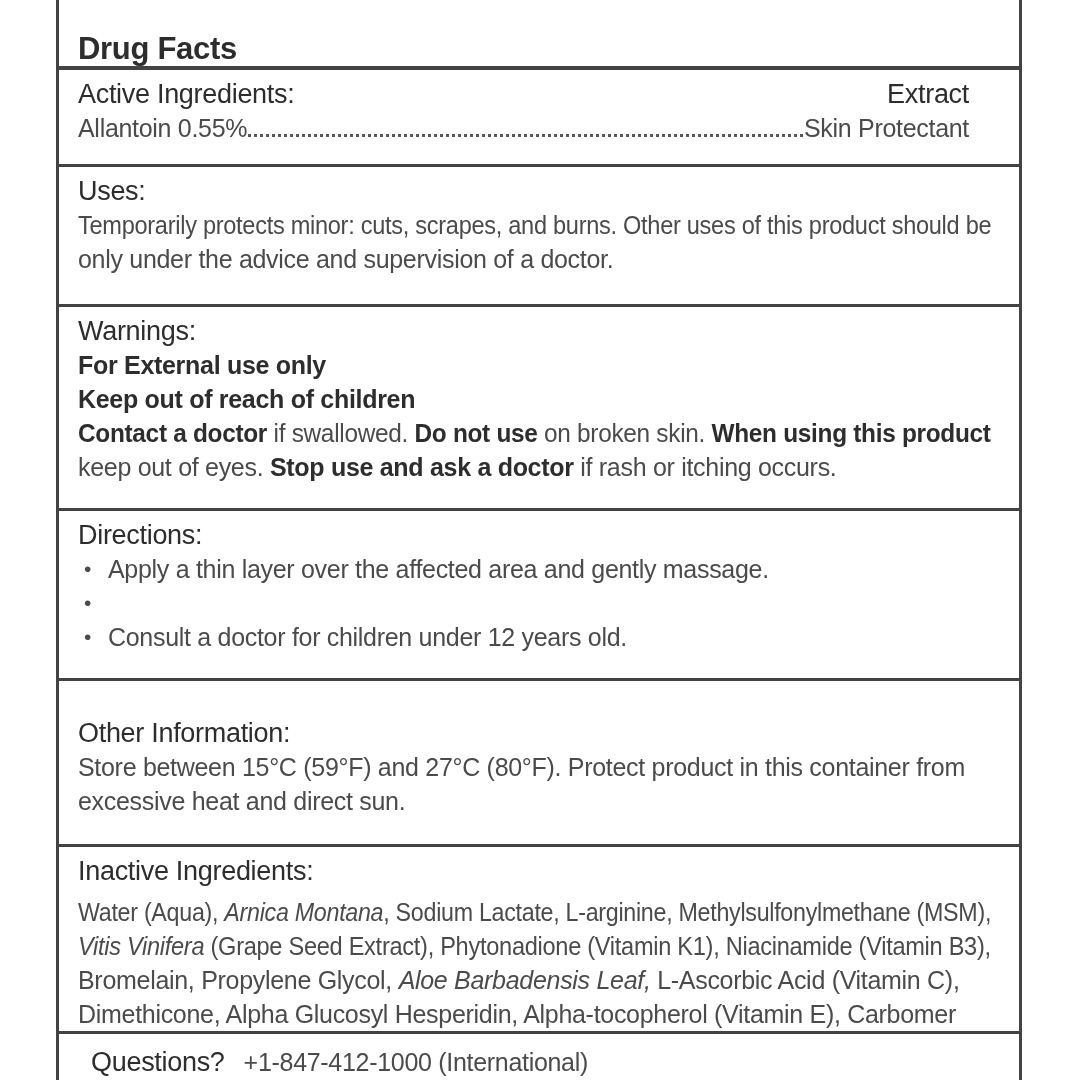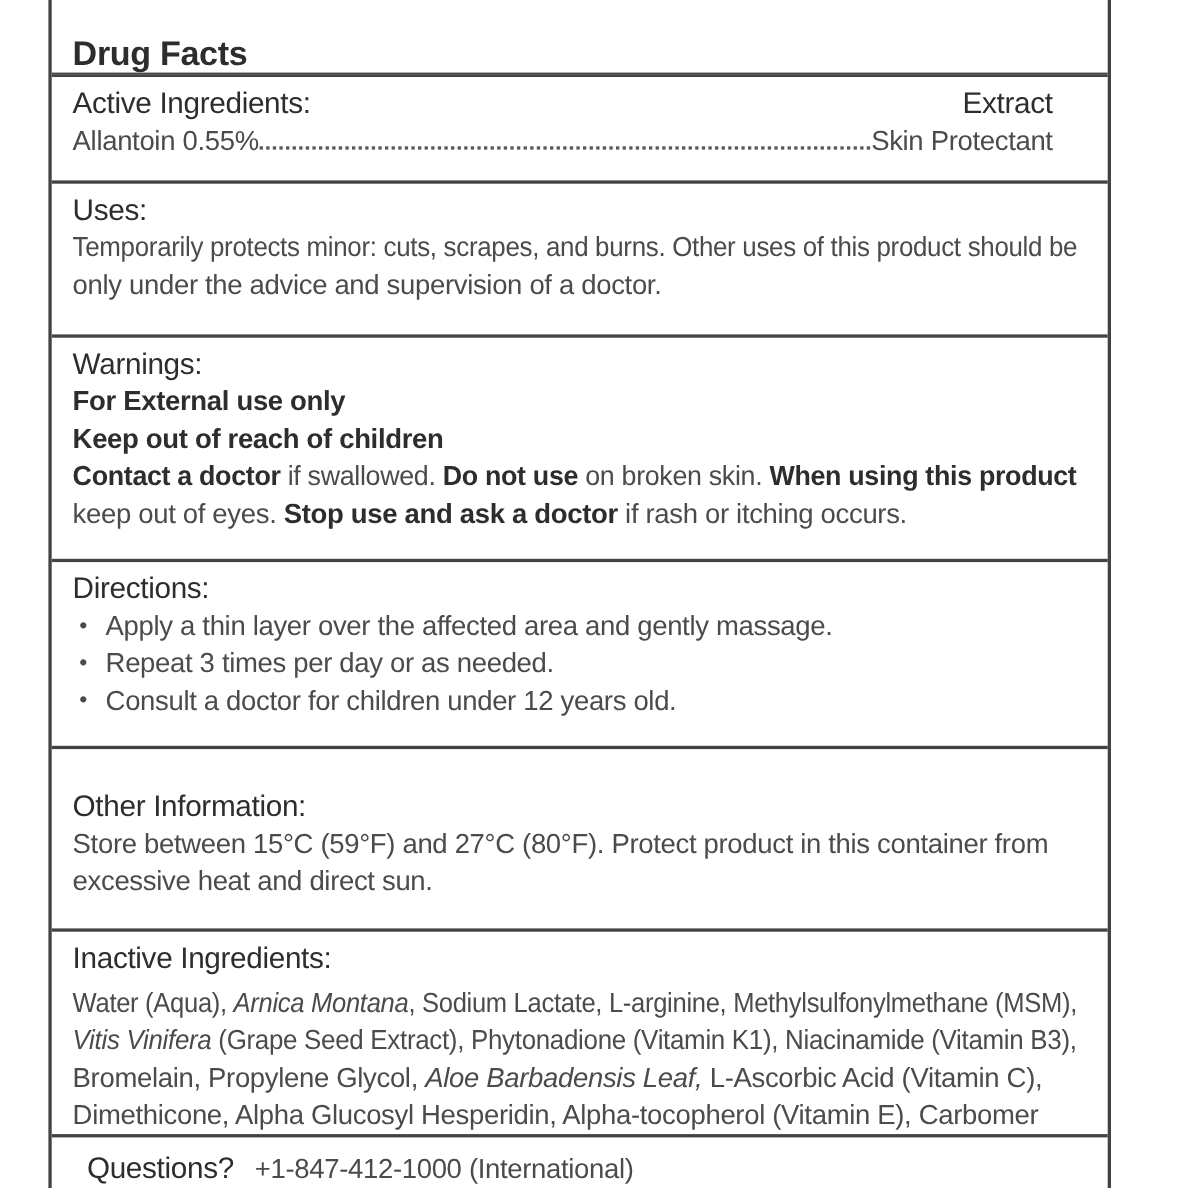--- a/index.html
+++ b/index.html
@@ -9,21 +9,21 @@
     --bg:#ffffff;
   }
   *{margin:0;padding:0;box-sizing:border-box;}
   html,body{width:1080px;height:1080px;overflow:hidden;background:var(--bg);}
   body{
     font-family:"Liberation Sans","DejaVu Sans",sans-serif;
     color:var(--body-color);
     letter-spacing:-0.3px;
   }
   .panel{
-    position:absolute;left:44px;top:0;
+    position:absolute;left:56px;top:0;
     width:966px;height:1080px;
     border-left:3px solid var(--border-color);
     border-right:3px solid var(--border-color);
     background:var(--bg);
   }
   .section{
     padding:7px 28px 0 19px;
     font-size:25px;
     line-height:34px;
     overflow:hidden;
@@ -116,21 +116,20 @@
 
   <div class="section sec-directions">
     <div class="heading">Directions:</div>
     <div>
         <div class="bullet-row fit">
           <span class="bullet-dot">•</span>
           <span>Apply a thin layer over the affected area and gently massage.</span>
         </div>
         <div class="bullet-row fit">
           <span class="bullet-dot">•</span>
-          <span>Repeat 3 times per day or as needed.</span>
         </div>
         <div class="bullet-row fit">
           <span class="bullet-dot">•</span>
           <span>Consult a doctor for children under 12 years old.</span>
         </div>
       </div>
   </div>
   <div class="rule"></div>
 
   <div class="section sec-other">

